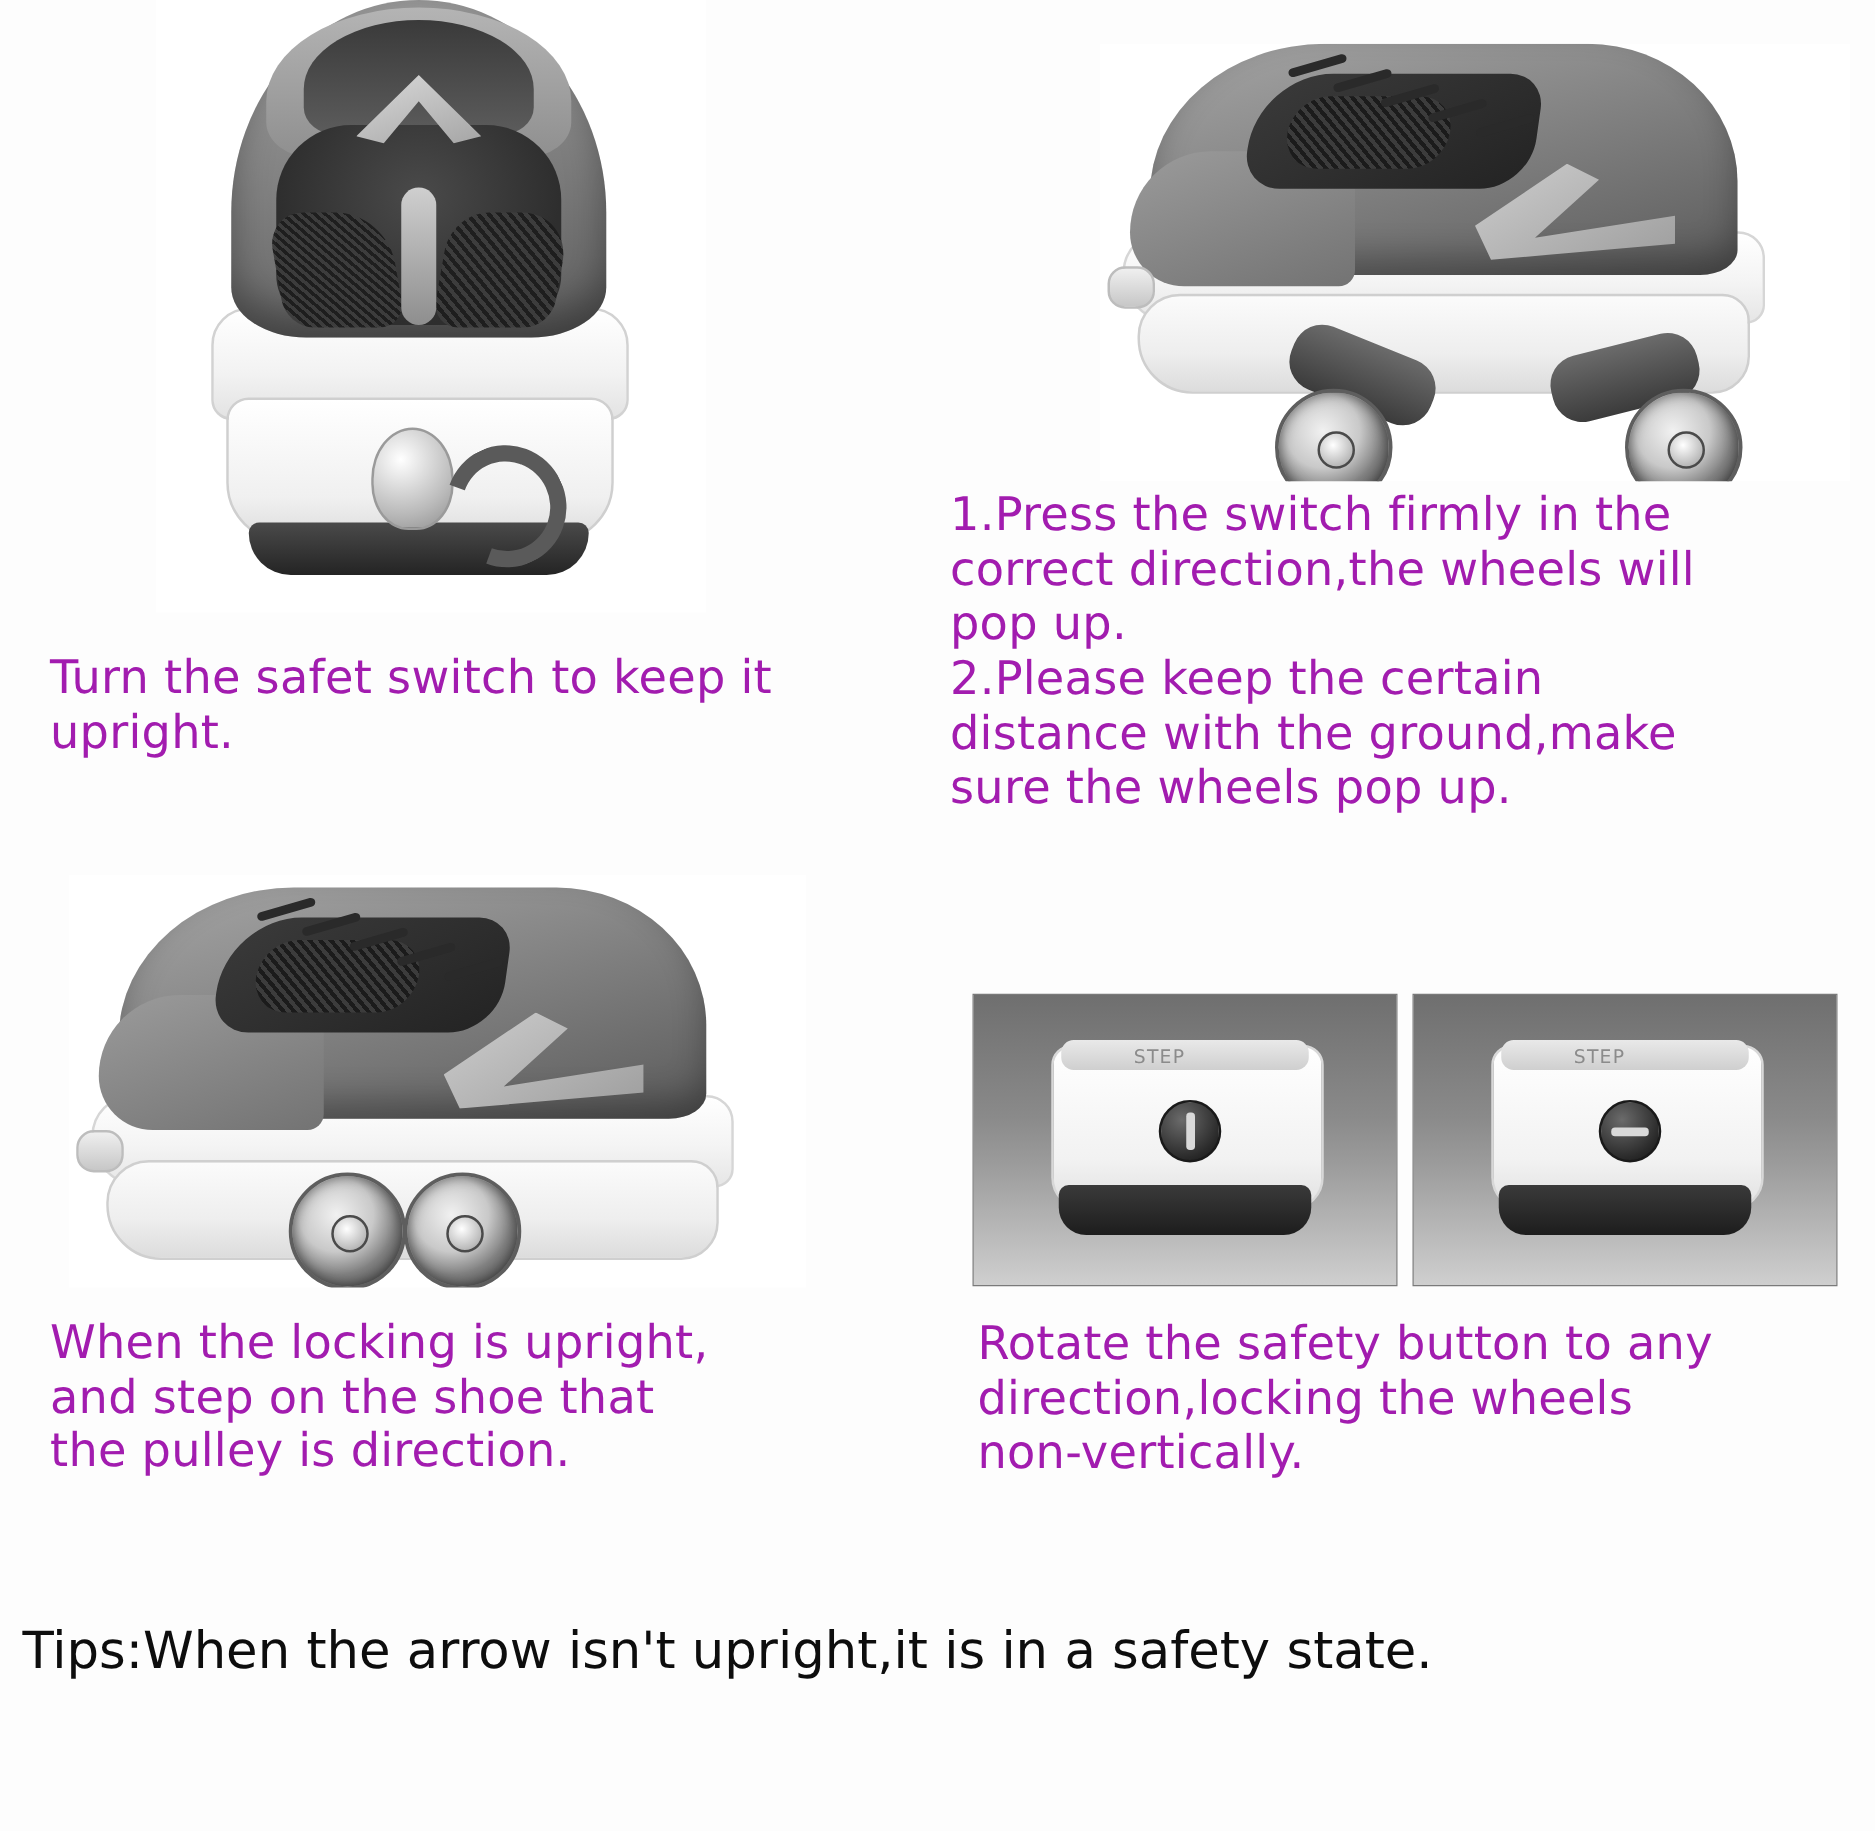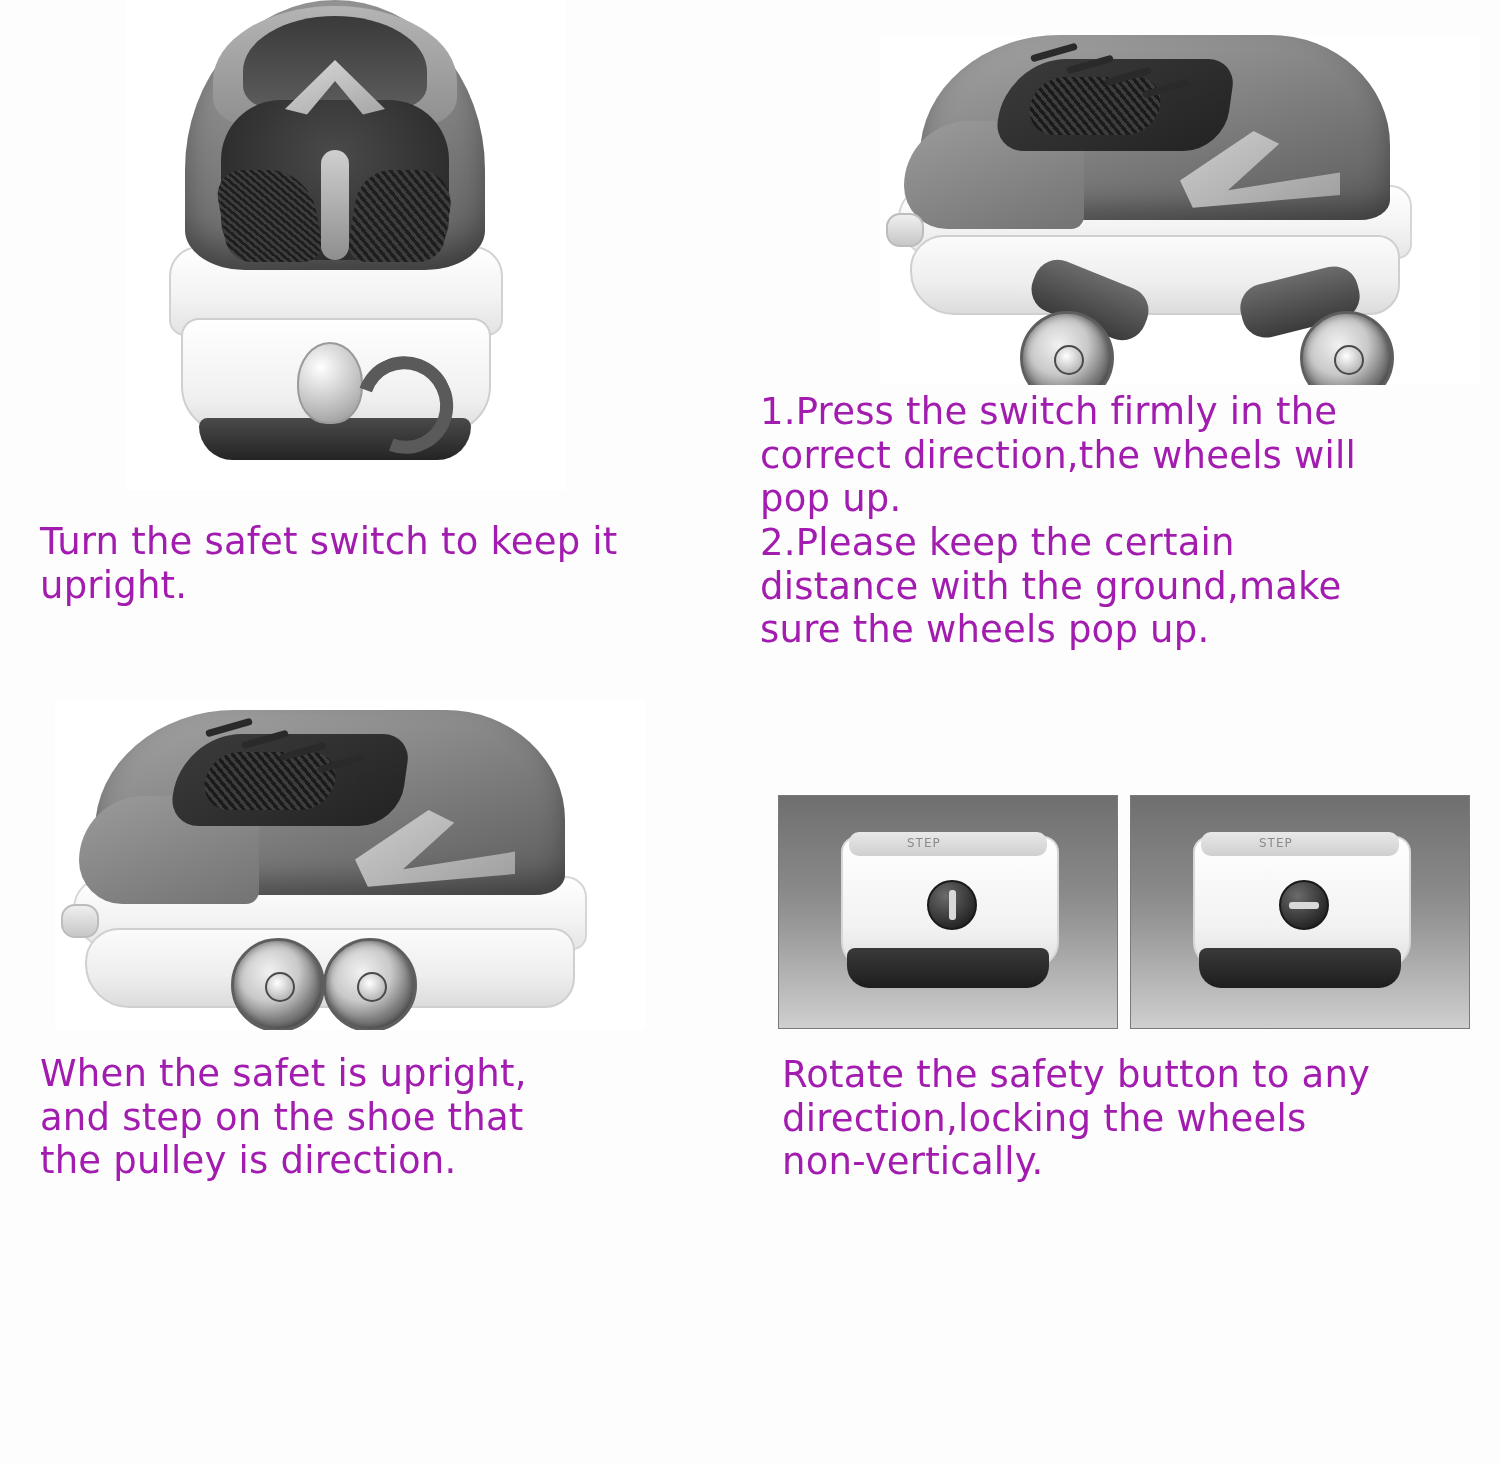--- a/index.html
+++ b/index.html
@@ -266,21 +266,21 @@
   .cu-band {
     position: absolute;
     left: 70px; top: 36px;
     width: 198px; height: 24px;
     background: linear-gradient(180deg,#e9e9e9,#cfcfcf);
     border-radius: 10px;
   }
   .cu-text {
     position: absolute;
     left: 128px; top: 40px;
-    font-size: 12px;
+    font-size: 15px;
     letter-spacing: 1px;
     color: #8b8b8b;
   }
   .cu-dark {
     position: absolute;
     left: 68px; top: 152px;
     width: 202px; height: 40px;
     background: linear-gradient(180deg,#3a3a3a,#1d1d1d);
     border-radius: 8px 8px 22px 22px;
   }
@@ -358,21 +358,21 @@
           <i style="left:74px; top:30px;"></i>
           <i style="left:112px;top:42px;"></i>
           <i style="left:150px;top:54px;"></i>
         </div>
         <div style="position:absolute; left:6px; top:204px; width:34px; height:30px;
                     background:linear-gradient(180deg,#efefef,#c7c7c7);
                     border-radius:14px; border:2px solid #bdbdbd;"></div>
       </div>
 
       <div class="cap-3 caption" style="top:352px;">
-        <div>When the safet is upright,</div>
+        <div>When the locking is upright,</div>
         <div>and step on the shoe that</div>
         <div>the pulley is direction.</div>
       </div>
     </div>
   </div>
 
   <div class="col-right">
 
     <div class="panel">
       <div class="photo" style="position:absolute; left:120px; top:35px; width:600px; height:350px;">
@@ -439,15 +439,16 @@
 
       <div class="caption" style="position:absolute; left:22px; top:258px; width:730px;">
         <div>Rotate the safety button to any</div>
         <div>direction,locking the wheels</div>
         <div>non-vertically.</div>
       </div>
     </div>
   </div>
 
   <div class="tips-block">
+    <div class="tips">Tips:When the arrow isn't upright,it is in a safety state.</div>
   </div>
 
 </div>
 
 </body></html>

